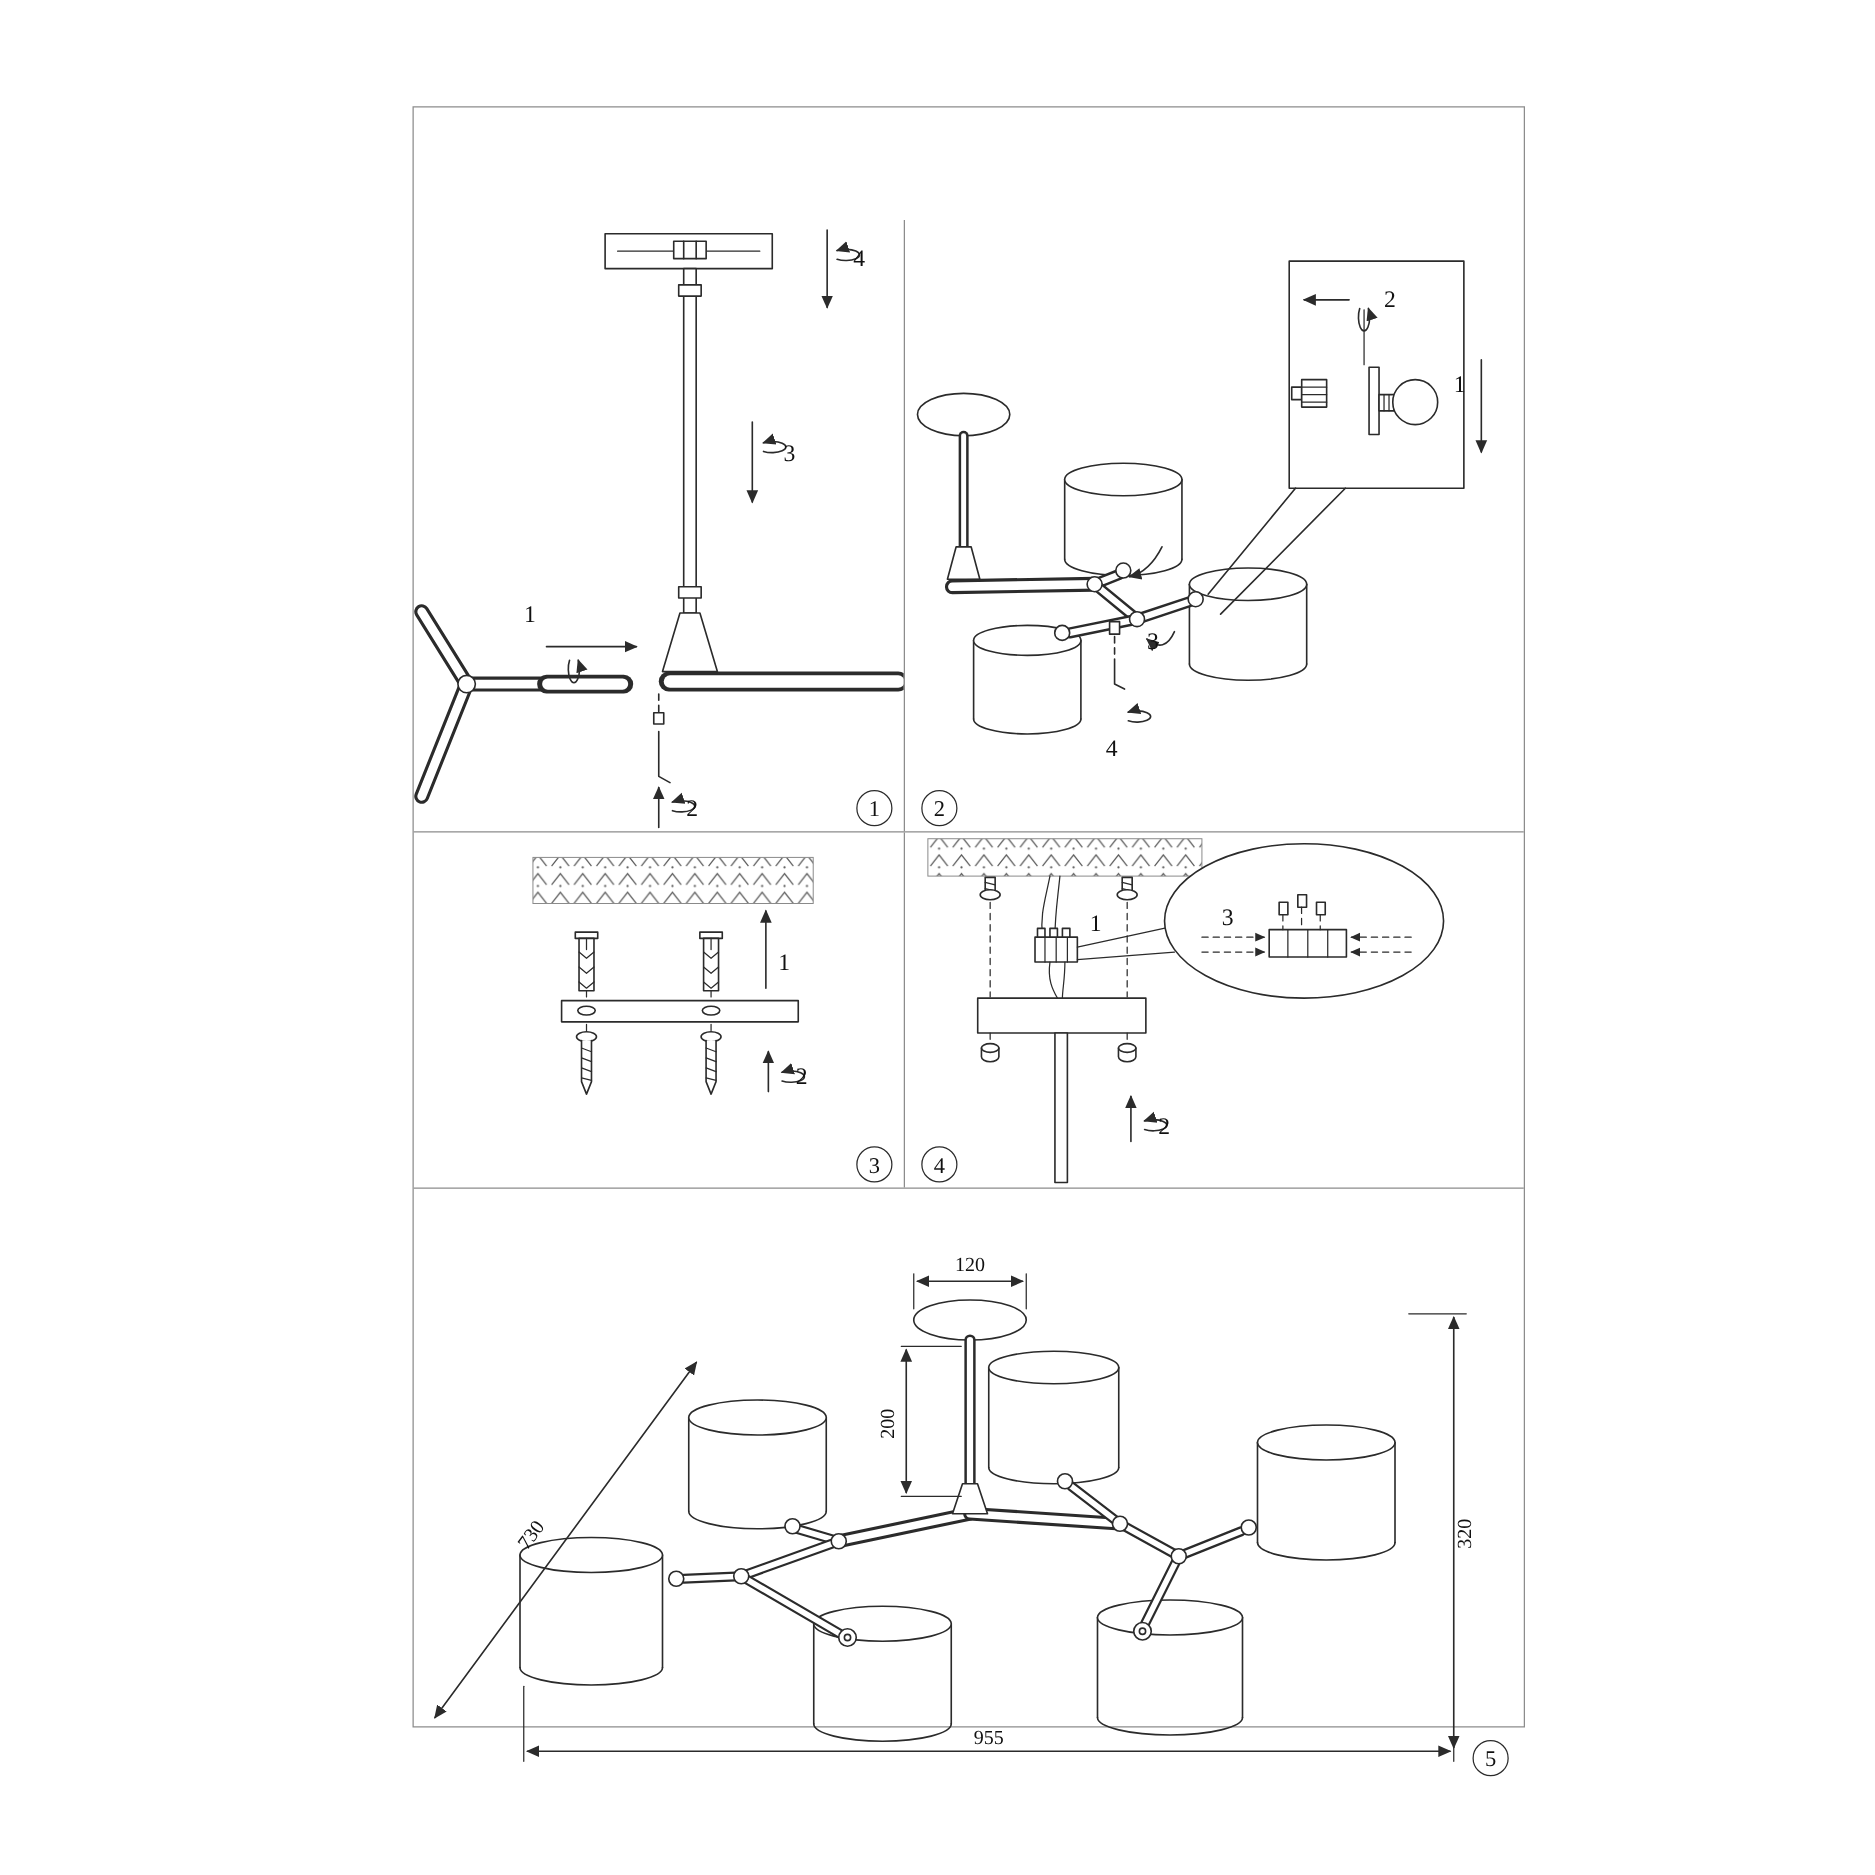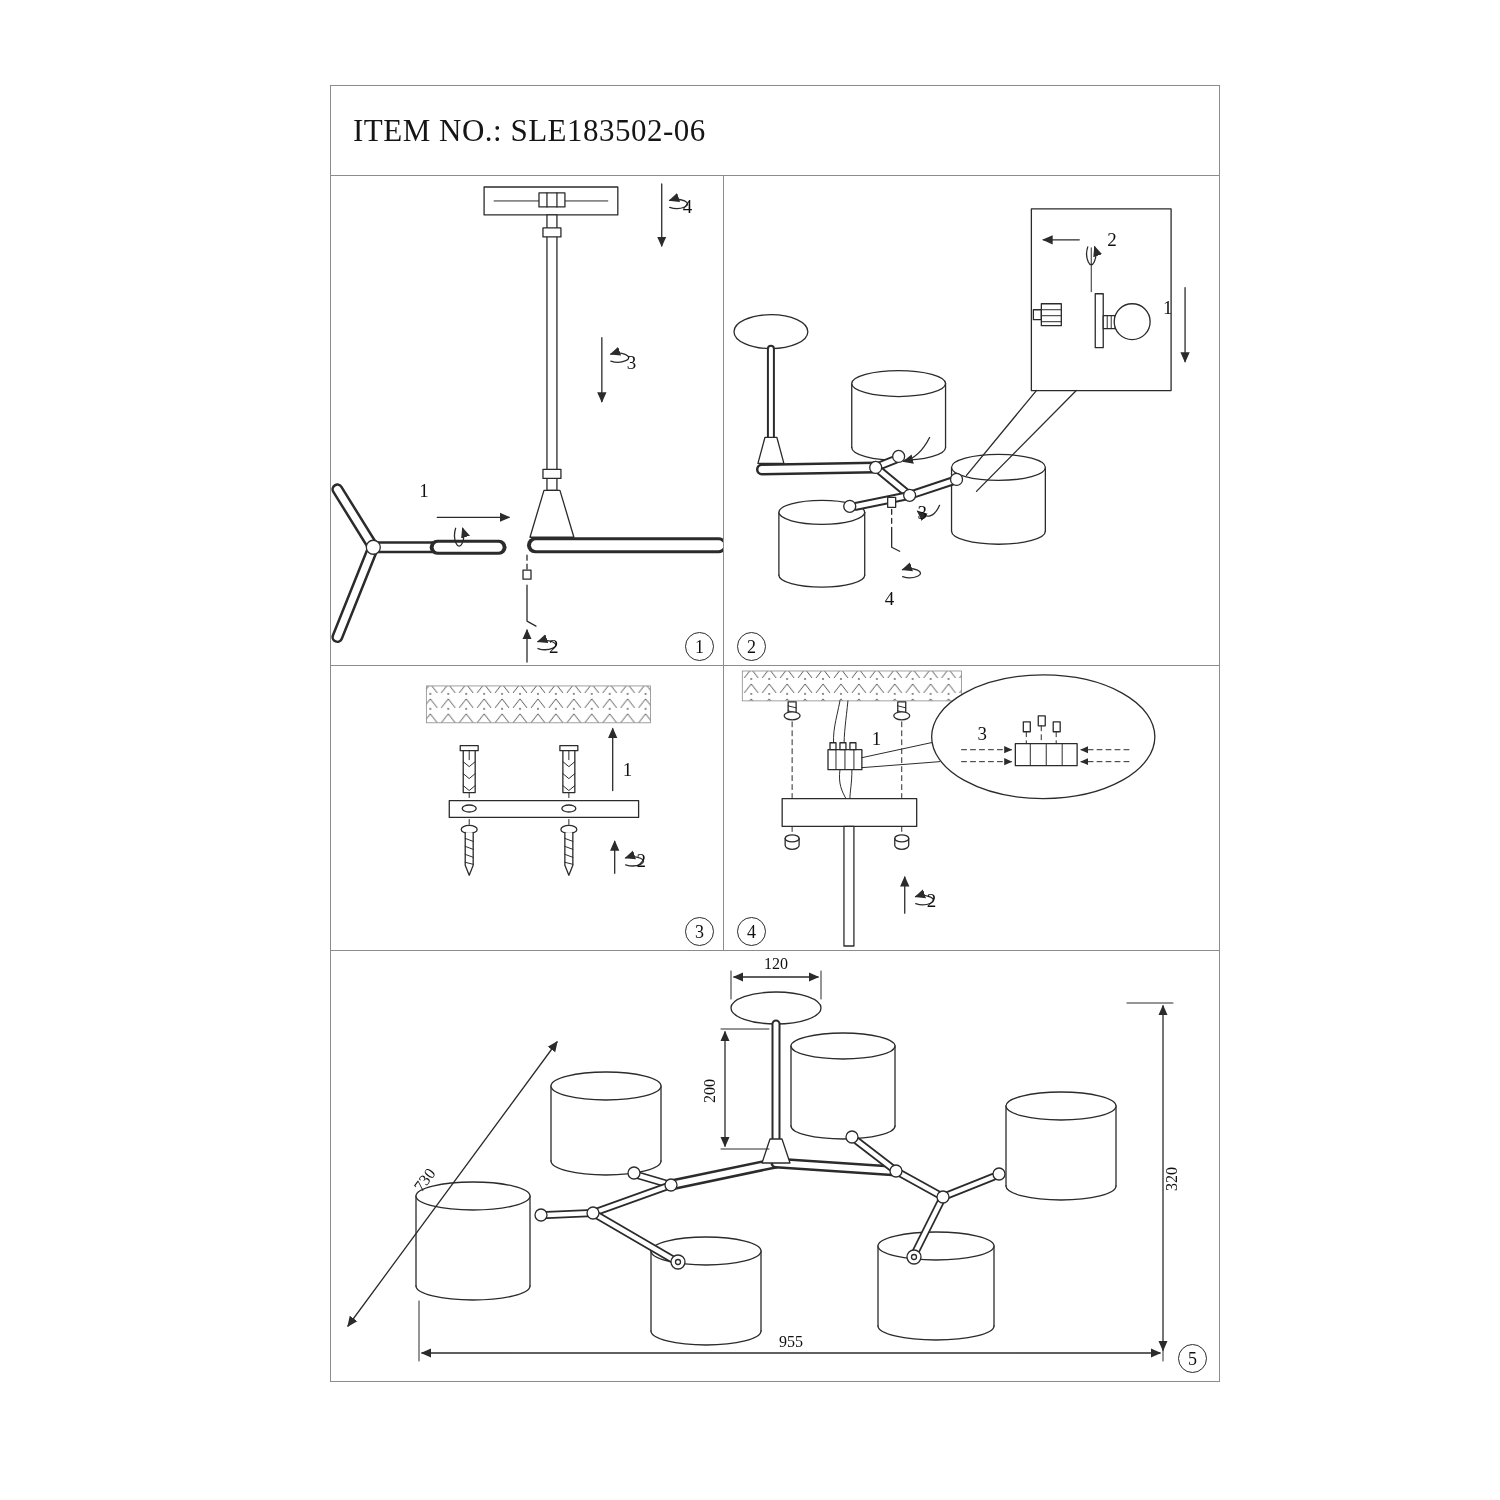--- a/index.html
+++ b/index.html
@@ -10,21 +10,21 @@
   .title-row{position:absolute;left:0;top:0;width:888px;height:90px;border-bottom:1px solid #8c8c8c;
              display:flex;align-items:center;box-sizing:border-box;}
   .title{margin-left:22px;font-size:31px;letter-spacing:0.5px;color:#151515;}
   .row{position:absolute;left:0;width:888px;box-sizing:border-box;}
   .r1{top:90px;height:490px;border-bottom:1px solid #8c8c8c;}
   .r2{top:580px;height:285px;border-bottom:1px solid #8c8c8c;}
   .r3{top:865px;height:430px;}
   .cell{position:absolute;top:0;height:100%;box-sizing:border-box;}
   .c-left{left:0;width:392px;}
   .c-right{left:392px;width:496px;border-left:1px solid #8c8c8c;}
-  .c-full{left:0;width:888px;}
+  .c-full{left:0;width:888px;margin-top:48px;}
   .cell svg,.c-full svg{position:absolute;left:0;top:0;width:100%;height:100%;display:block;}
   .badge{position:absolute;width:27px;height:27px;border:1.6px solid #2b2b2b;border-radius:50%;
          background:#fff;display:flex;align-items:center;justify-content:center;
          font-size:18px;line-height:1;}
   .b-br{right:9px;bottom:4px;}
   .b-bl{left:13px;bottom:4px;}
   
   svg .s{stroke:#2b2b2b;stroke-width:1.3;fill:none;stroke-linecap:round;stroke-linejoin:round;}
   svg .thin{stroke-width:1;}
   svg .wf{fill:#ffffff;}
@@ -33,23 +33,20 @@
   svg .ti{stroke:#ffffff;fill:none;stroke-linecap:round;}
   svg text.num{font-family:"Liberation Serif",serif;font-size:19px;fill:#111;stroke:none;}
   svg text.dim{font-family:"Liberation Serif",serif;font-size:16px;fill:#111;stroke:none;text-anchor:middle;}
 </style>
 </head>
 <body>
 
 <div class="canvas">
   <div class="sheet">
 
-    <div class="title-row">
-      <div class="title">ITEM NO.: SLE183502-06</div>
-    </div>
 
     <div class="row r1">
 
       <div class="cell c-left">
         <svg viewBox="0 0 392 490">
           <defs>
             <marker id="a1" viewBox="0 0 10 10" refX="8" refY="5" markerWidth="9" markerHeight="9" orient="auto-start-reverse">
               <path d="M0,1 L9,5 L0,9 Z" fill="#2b2b2b"></path>
             </marker>
           </defs>

